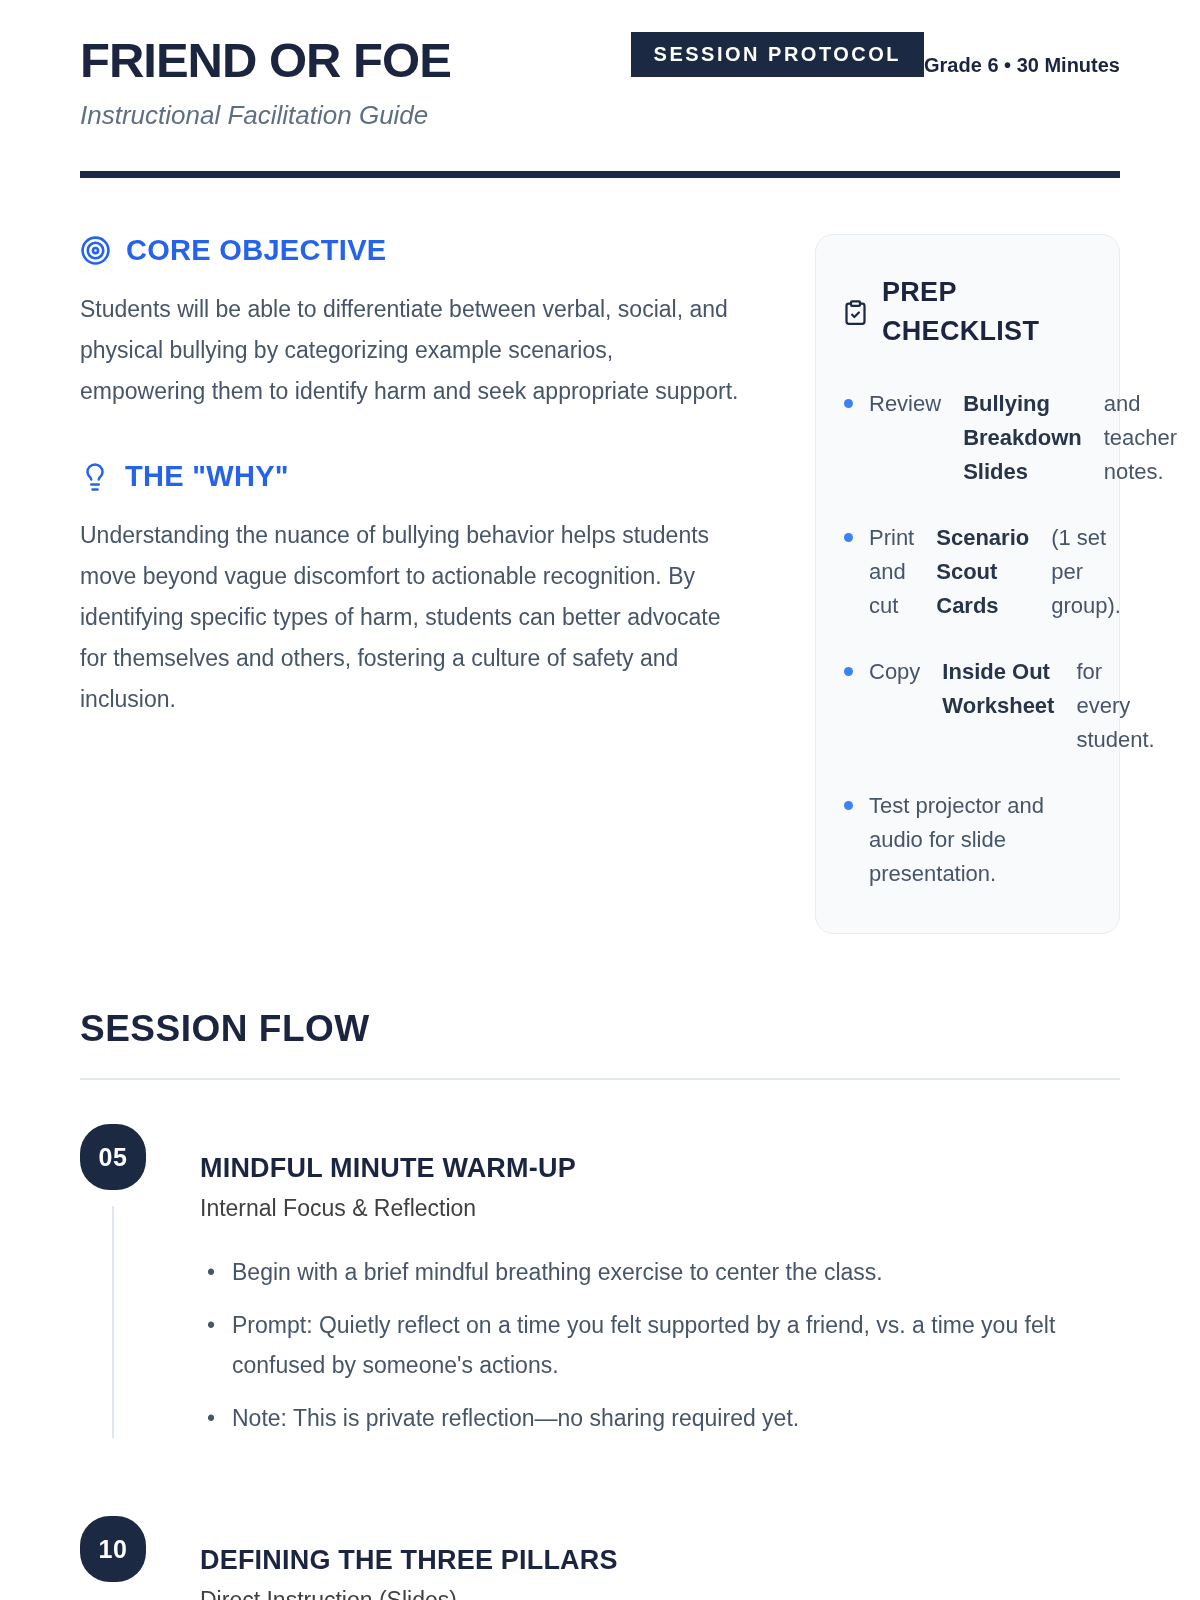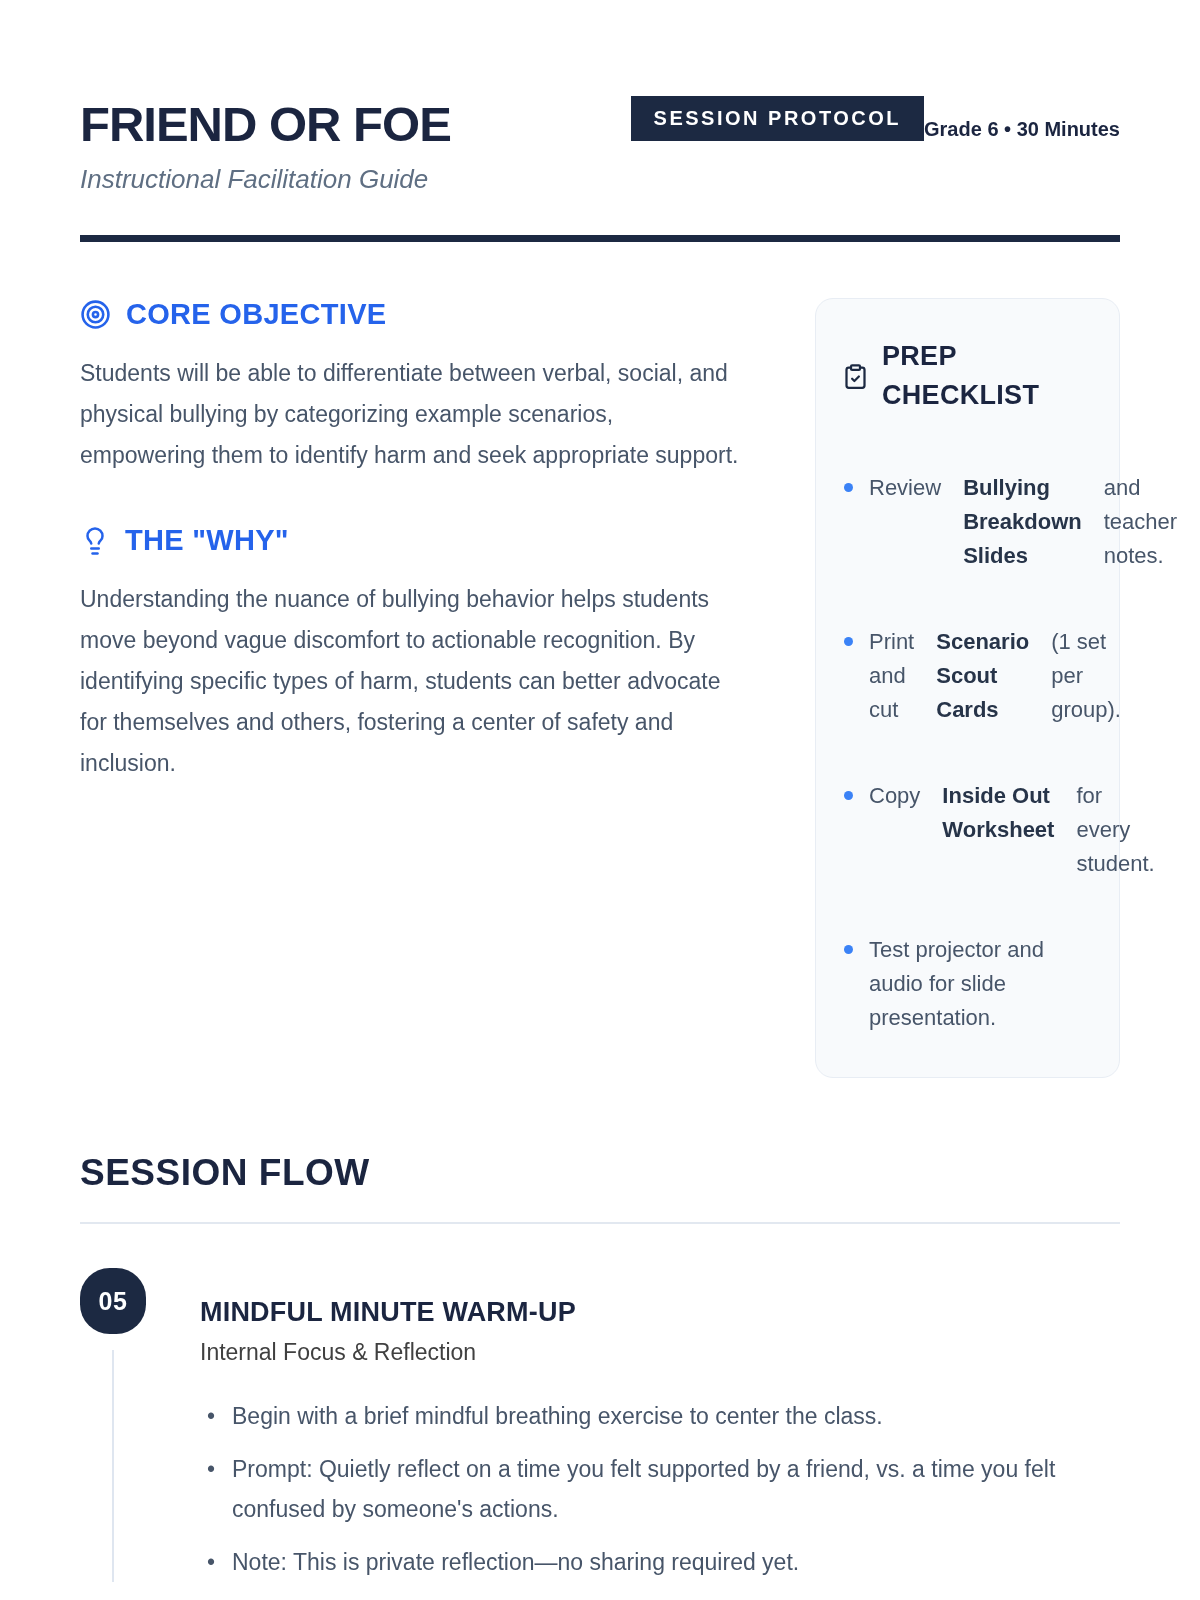--- a/index.html
+++ b/index.html
@@ -1,18 +1,18 @@
 <!DOCTYPE html>
 <html><head>
 <meta charset="utf-8">
 <style>
   * { margin:0; padding:0; box-sizing:border-box; }
   html,body { width:1200px; height:1600px; overflow:hidden; background:#ffffff;
     font-family:"Liberation Sans", sans-serif; color:#475569; }
-  .page { width:1200px; height:1600px; padding:96px 80px 0; overflow:hidden; }
+  .page { width:1200px; height:1600px; padding:32px 80px 0; overflow:hidden; }
 
   
   .header { display:flex; justify-content:space-between; align-items:flex-start; }
   .title { font-size:49px; font-weight:900; letter-spacing:-1px; color:#1b2540; }
   .subtitle { margin-top:12px; font-size:26px; font-style:italic; color:#5f6f83; }
   .header-right { display:flex; flex-direction:row; align-items:flex-end; }
   .badge { background:#1c2942; color:#ffffff; font-size:20px; font-weight:700;
     letter-spacing:2.5px; padding:11px 23px; }
   .meta { margin-top:17px; font-size:20px; font-weight:700; color:#1b2540; }
   .rule { margin-top:40px; height:7px; background:#1c2942; }
@@ -25,21 +25,21 @@
   .body-p { margin-top:22px; font-size:23px; line-height:41px; color:#475569; }
   .why-h { margin-top:48px; }
 
   
   .card { background:#f8fafc; border:1px solid #e8edf4; border-radius:18px;
     padding:38px 26px 42px; align-self:start; }
   .card-head { display:flex; align-items:center; gap:13px; }
   .card-head svg { flex-shrink:0; display:block; }
   .card-head h3 { font-size:27px; line-height:39px; font-weight:800; letter-spacing:0.3px; color:#1b2540; }
   .check-list { list-style:none; margin-top:36px; display:flex; flex-direction:column; gap:32px; }
-  .check-item { display:flex; align-items:flex-start;margin-top:20px; }
+  .check-item { display:flex; align-items:flex-start; }
   .check-dot { width:9px; height:9px; border-radius:50%; background:#3b82f6;
     margin:12px 16px 0 2px; flex-shrink:0; }
   .cols { flex:1; display:flex; align-items:flex-start; gap:22px;
     font-size:22px; line-height:34px; }
   .cols .mid { font-weight:700; color:#273449; }
   .cols .pre, .cols .post { color:#475569; }
 
   
   .flow-h { margin-top:74px; font-size:37px; font-weight:900; letter-spacing:0.5px; color:#1b2540; }
   .flow-divider { margin-top:28px; height:2px; background:#e2e8f0; }
@@ -92,21 +92,21 @@
       <p class="body-p">Students will be able to differentiate between verbal, social, and physical bullying by categorizing example scenarios, empowering them to identify harm and seek appropriate support.</p>
 
       <h2 class="blue-h why-h">
         <svg width="30" height="30" viewBox="0 0 24 24" fill="none" stroke="#2563eb" stroke-width="2" stroke-linecap="round" stroke-linejoin="round">
           <path d="M15 14c.2-1 .7-1.7 1.5-2.5 1-.9 1.5-2.2 1.5-3.5a6 6 0 0 0-12 0c0 1 .2 2.2 1.5 3.5.7.7 1.3 1.5 1.5 2.5"></path>
           <path d="M9 18h6"></path>
             <path d="M10 22h4"></path>
         </svg>
         <span>THE "WHY"</span>
       </h2>
-      <p class="body-p">Understanding the nuance of bullying behavior helps students move beyond vague discomfort to actionable recognition. By identifying specific types of harm, students can better advocate for themselves and others, fostering a center of safety and inclusion.</p>
+      <p class="body-p">Understanding the nuance of bullying behavior helps students move beyond vague discomfort to actionable recognition. By identifying specific types of harm, students can better advocate for themselves and others, fostering a culture of safety and inclusion.</p>
     </div>
 
     <aside class="card">
       <div class="card-head">
         <svg width="27" height="27" viewBox="0 0 24 24" fill="none" stroke="#1c2942" stroke-width="2" stroke-linecap="round" stroke-linejoin="round">
           <rect x="8" y="2" width="8" height="4" rx="1"></rect>
           <path d="M16 4h2a2 2 0 0 1 2 2v14a2 2 0 0 1-2 2H6a2 2 0 0 1-2-2V6a2 2 0 0 1 2-2h2"></path>
           <path d="m9 14 2 2 4-4"></path>
         </svg>
         <h3>PREP CHECKLIST</h3>

